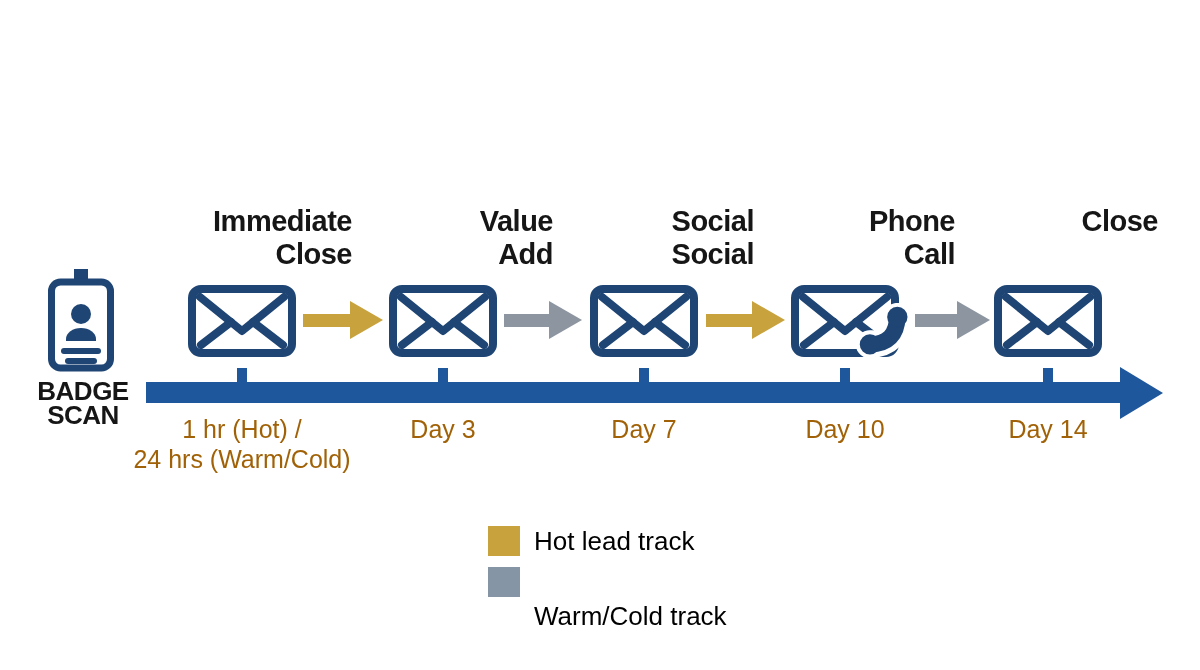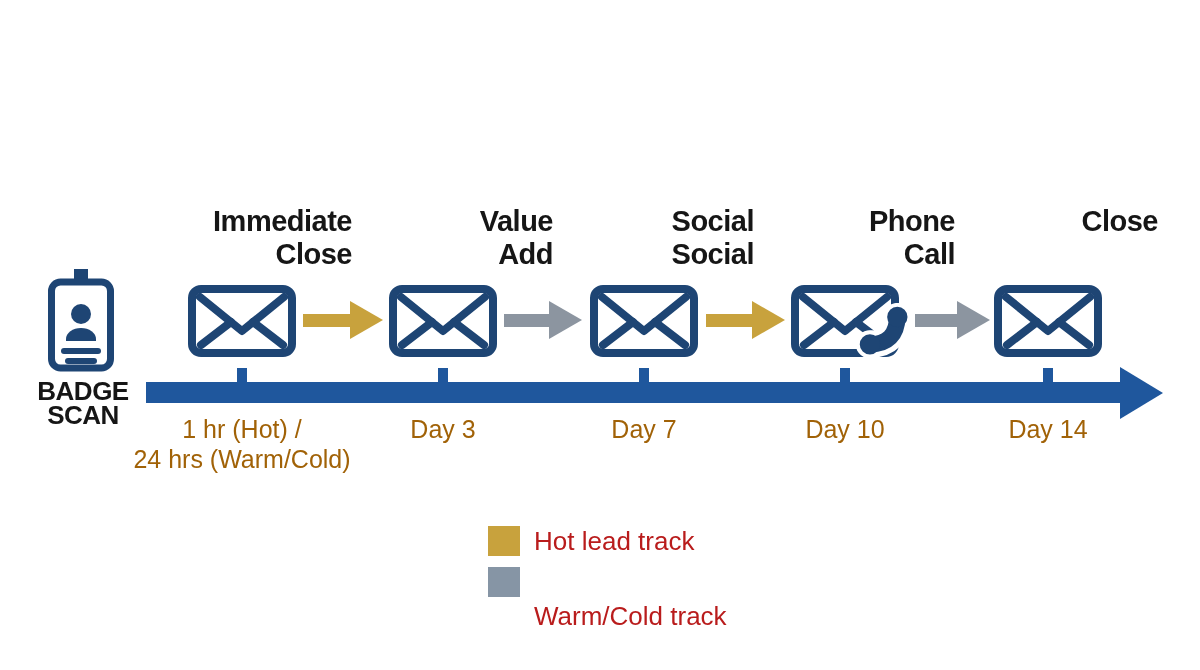--- a/index.html
+++ b/index.html
@@ -37,21 +37,21 @@
              border-top:19px solid transparent;border-bottom:19px solid transparent;
              border-left:33px solid #999;}
 
   
   .badge-icon{position:absolute;left:48px;top:269px;width:66px;height:103px;}
   .badge-label{position:absolute;left:17px;top:379px;width:132px;text-align:center;
                font-weight:bold;font-size:26px;line-height:24px;letter-spacing:-0.5px;}
 
   
   .legend-swatch{position:absolute;width:32px;height:30px;}
-  .legend-label{position:absolute;font-size:26px;line-height:32px;color:#b91c1c;}
+  .legend-label{position:absolute;font-size:26px;line-height:32px;color:#000000;}
 </style>
 </head>
 <body>
 
 <div class="canvas">
 
   <svg class="badge-icon" viewBox="0 0 66 103">
     <rect x="26" y="0" width="14" height="24" class="ink"></rect>
     <rect x="19" y="15" width="28" height="11" rx="2" class="ink"></rect>
     <rect x="3.5" y="13" width="59" height="86" rx="9" class="badge-body"></rect>

